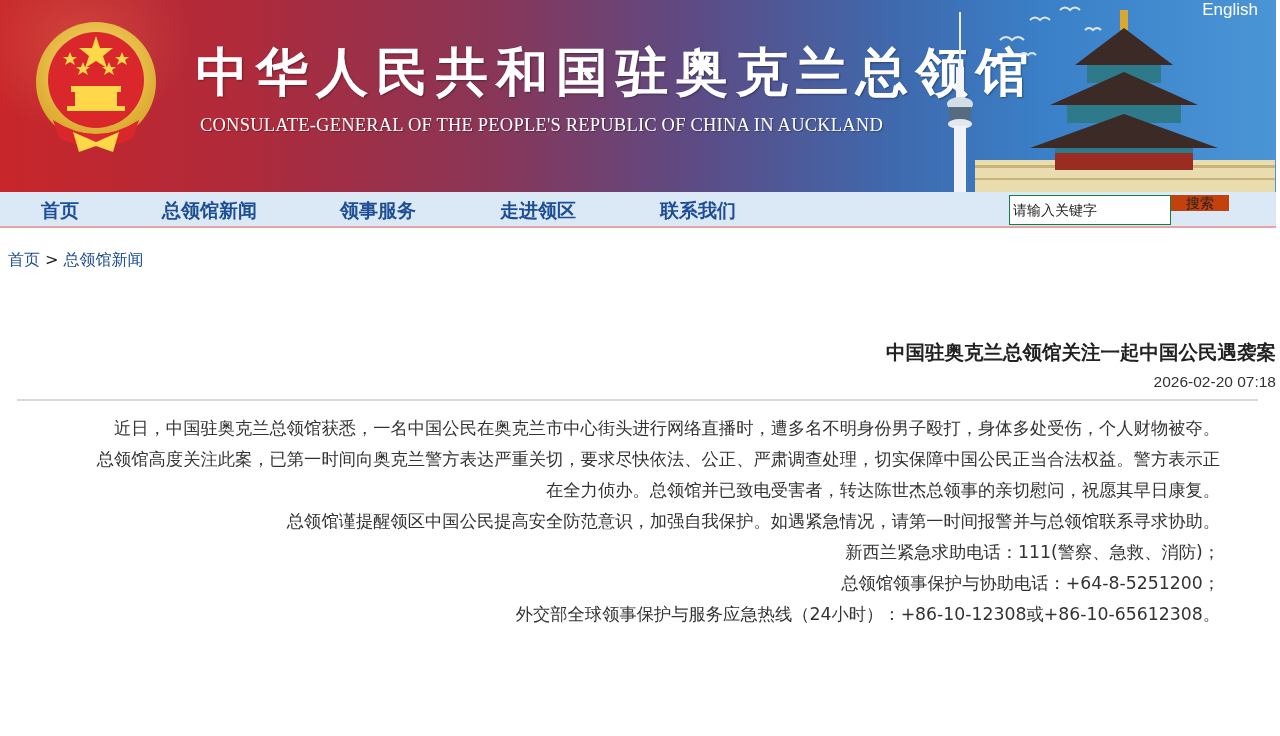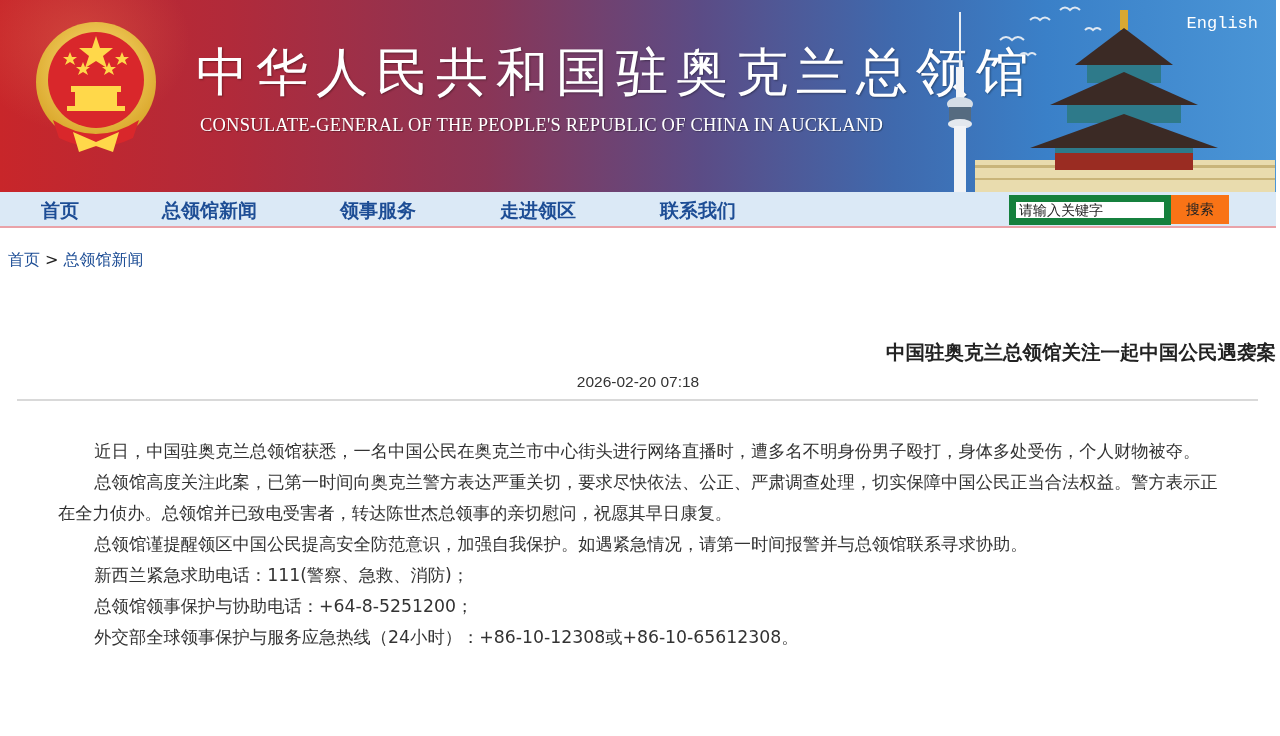--- a/index.html
+++ b/index.html
@@ -13,81 +13,81 @@
   }
   .flag-star-bg {
     position: absolute; left: 0; top: 0; width: 200px; height: 140px;
     background: radial-gradient(ellipse at 40% 30%, rgba(220,90,70,0.55), rgba(200,40,40,0) 65%);
   }
   .emblem {
     position: absolute; left: 33px; top: 20px; width: 126px; height: 138px;
   }
   .title-cn {
     position: absolute; left: 196px; top: 38px; font-family: "DejaVu Serif", "Liberation Serif", serif;
-    font-size: 52px; color: #ffffff; letter-spacing: 8px; font-weight: normal;
+    font-size: 52px; color: #ffffff; letter-spacing: 8px; font-weight: bold;
     text-shadow: 1px 1px 2px rgba(0,0,0,0.35);
     white-space: nowrap;
   }
   .title-en {
     position: absolute; left: 200px; top: 115px; font-family: "Liberation Serif", "DejaVu Serif", serif;
     font-size: 18.5px; color: #ffffff; white-space: nowrap; letter-spacing: 0.2px;
     text-shadow: 1px 1px 1px rgba(0,0,0,0.35);
     text-align: right;
   }
   .english-link {
-    position: absolute; right: 18px; top: 14px; color: #fff; font-size: 17px;
-    font-family: Liberation Mono, monospace; text-decoration: none; text-align: right;
+    position: absolute; right: 18px; top: 0; color: #fff; font-size: 17px;
+    font-family: Liberation Sans, sans-serif; text-decoration: none; text-align: right;
   }
   .skytower { position: absolute; left: 935px; top: 12px; width: 50px; height: 180px; }
   .birds { position: absolute; left: 990px; top: 0; width: 140px; height: 80px; }
   .temple { position: absolute; left: 975px; top: 10px; width: 300px; height: 182px; }
 
   
   .navbar {
     position: absolute; left: 0; top: 192px; width: 1276px; height: 36px;
     background: #dbe9f6; border-bottom: 2px solid #e9a2a8;
   }
   .nav-item {
     position: absolute; top: 6px; font-size: 19px; font-weight: bold; color: #1d4d95;
     text-decoration: none; white-space: nowrap;
   }
   .search-input {
     position: absolute; left: 1009px; top: 3px; width: 162px; height: 30px;
-    border: 7px solid #15803d; background: #fff; font-size: 14px; padding: 4px 3px;
+    border: 1px solid #15803d; background: #fff; font-size: 14px; padding: 4px 3px;
     color: #222; font-family: "DejaVu Sans", sans-serif;
   }
   .search-input::placeholder { color: #222; }
   .search-btn {
-    position: absolute; left: 1171px; top: 3px; width: 58px; height: 29px;
-    background: #f97316; border: none; font-size: 14px; color: #222;
+    position: absolute; left: 1171px; top: 3px; width: 58px; height: 16px;
+    background: #c2410c; border: none; font-size: 14px; color: #222;
     font-family: "DejaVu Sans", sans-serif;
   }
 
   
   .breadcrumb {
     position: absolute; left: 8px; top: 250px; font-size: 16px; color: #1d4d95; white-space: nowrap;
   }
   .breadcrumb a { color: #1d4d95; text-decoration: none; }
   .breadcrumb .sep { color: #222; margin: 0 5px; }
 
   
   .article-title {
     position: absolute; left: 0; width: 1276px; top: 339px; text-align: right;
     font-size: 19.5px; font-weight: bold; color: #222;
   }
   .article-date {
-    position: absolute; left: 0; width: 1276px; top: 373px; text-align: center;
+    position: absolute; left: 0; width: 1276px; top: 373px; text-align: right;
     font-size: 15.5px; color: #333; font-family: "Liberation Sans", sans-serif;
   }
   .divider {
     position: absolute; left: 17px; top: 399px; width: 1241px; height: 2px; background: #d9d9d9;
   }
   .article-body {
-    position: absolute; left: 58px; top: 436px; width: 1162px;
-    font-size: 17.3px; color: #333; line-height: 31px;
+    position: absolute; left: 58px; top: 413px; width: 1162px;
+    font-size: 17.3px; color: #333; line-height: 31px; text-align: right;
   }
   .article-body p { text-indent: 2.1em; margin: 0; }
 </style>
 </head>
 <body>
 
 <div class="banner">
   <div class="flag-star-bg"></div>
 
   <svg class="emblem" viewBox="0 0 126 138">

